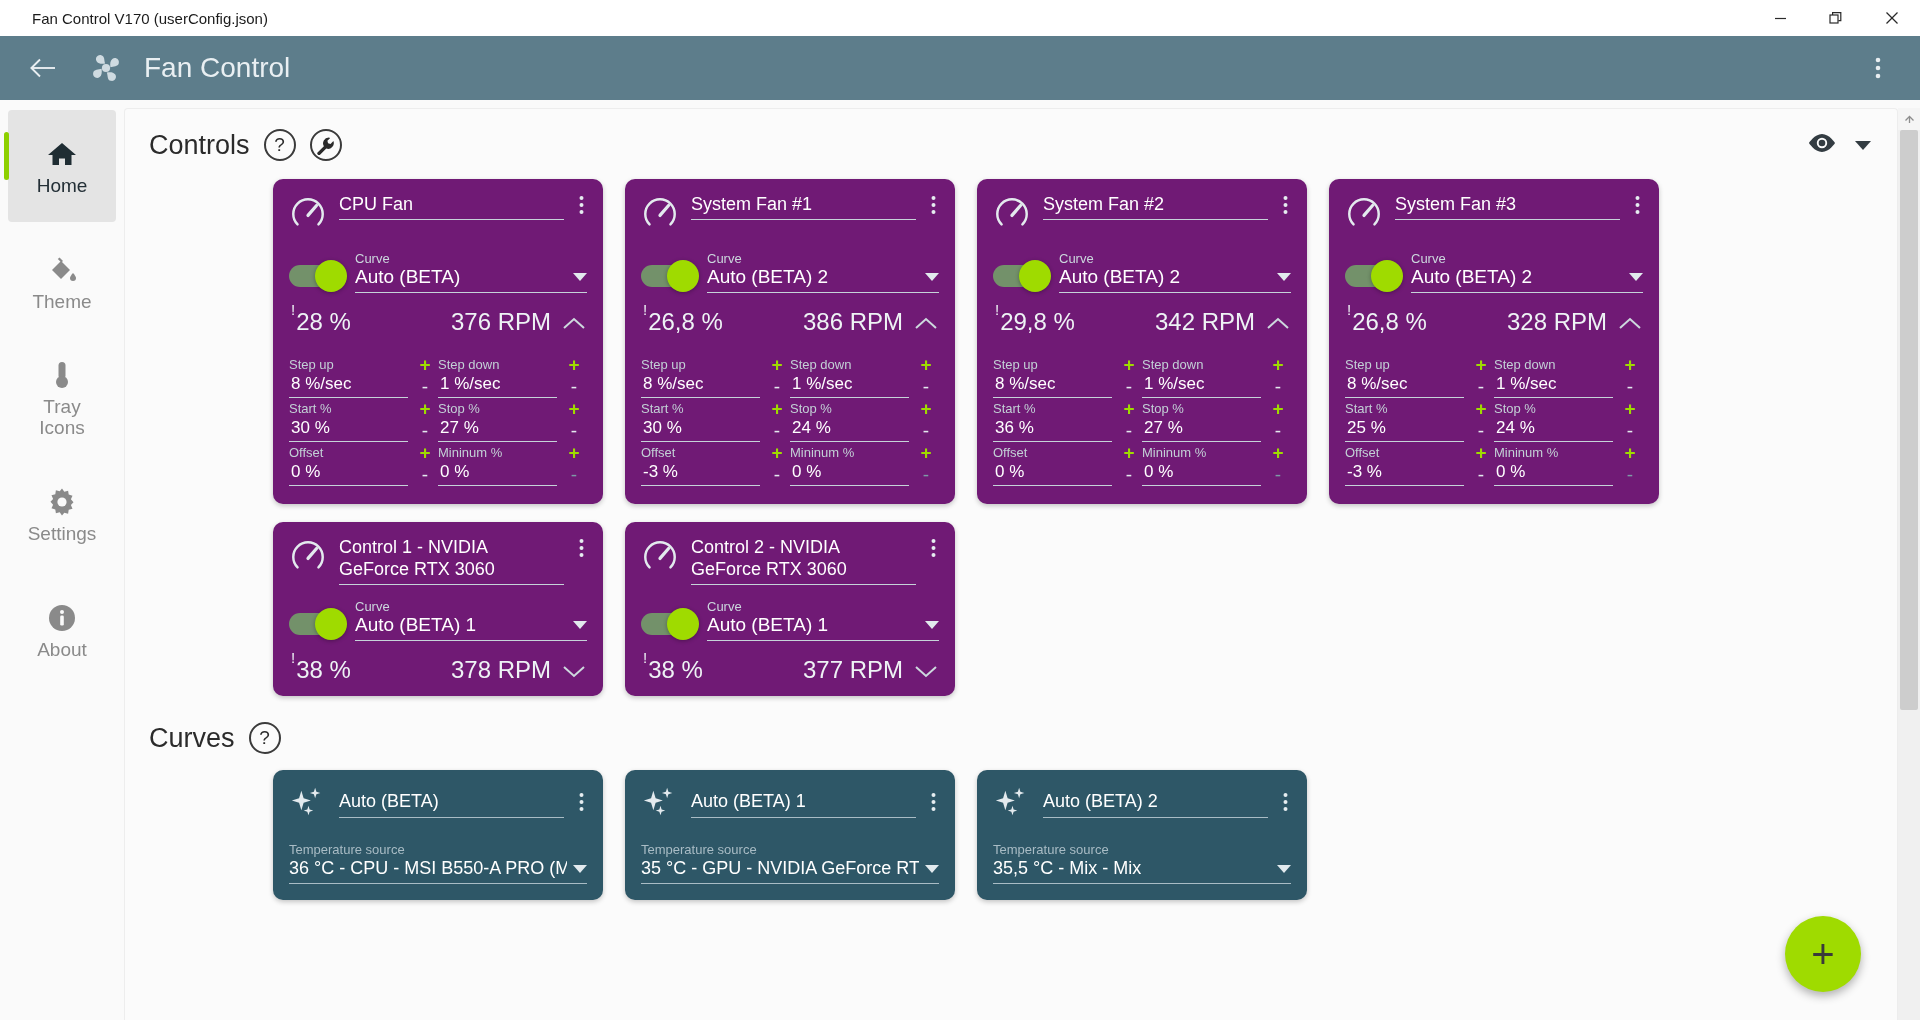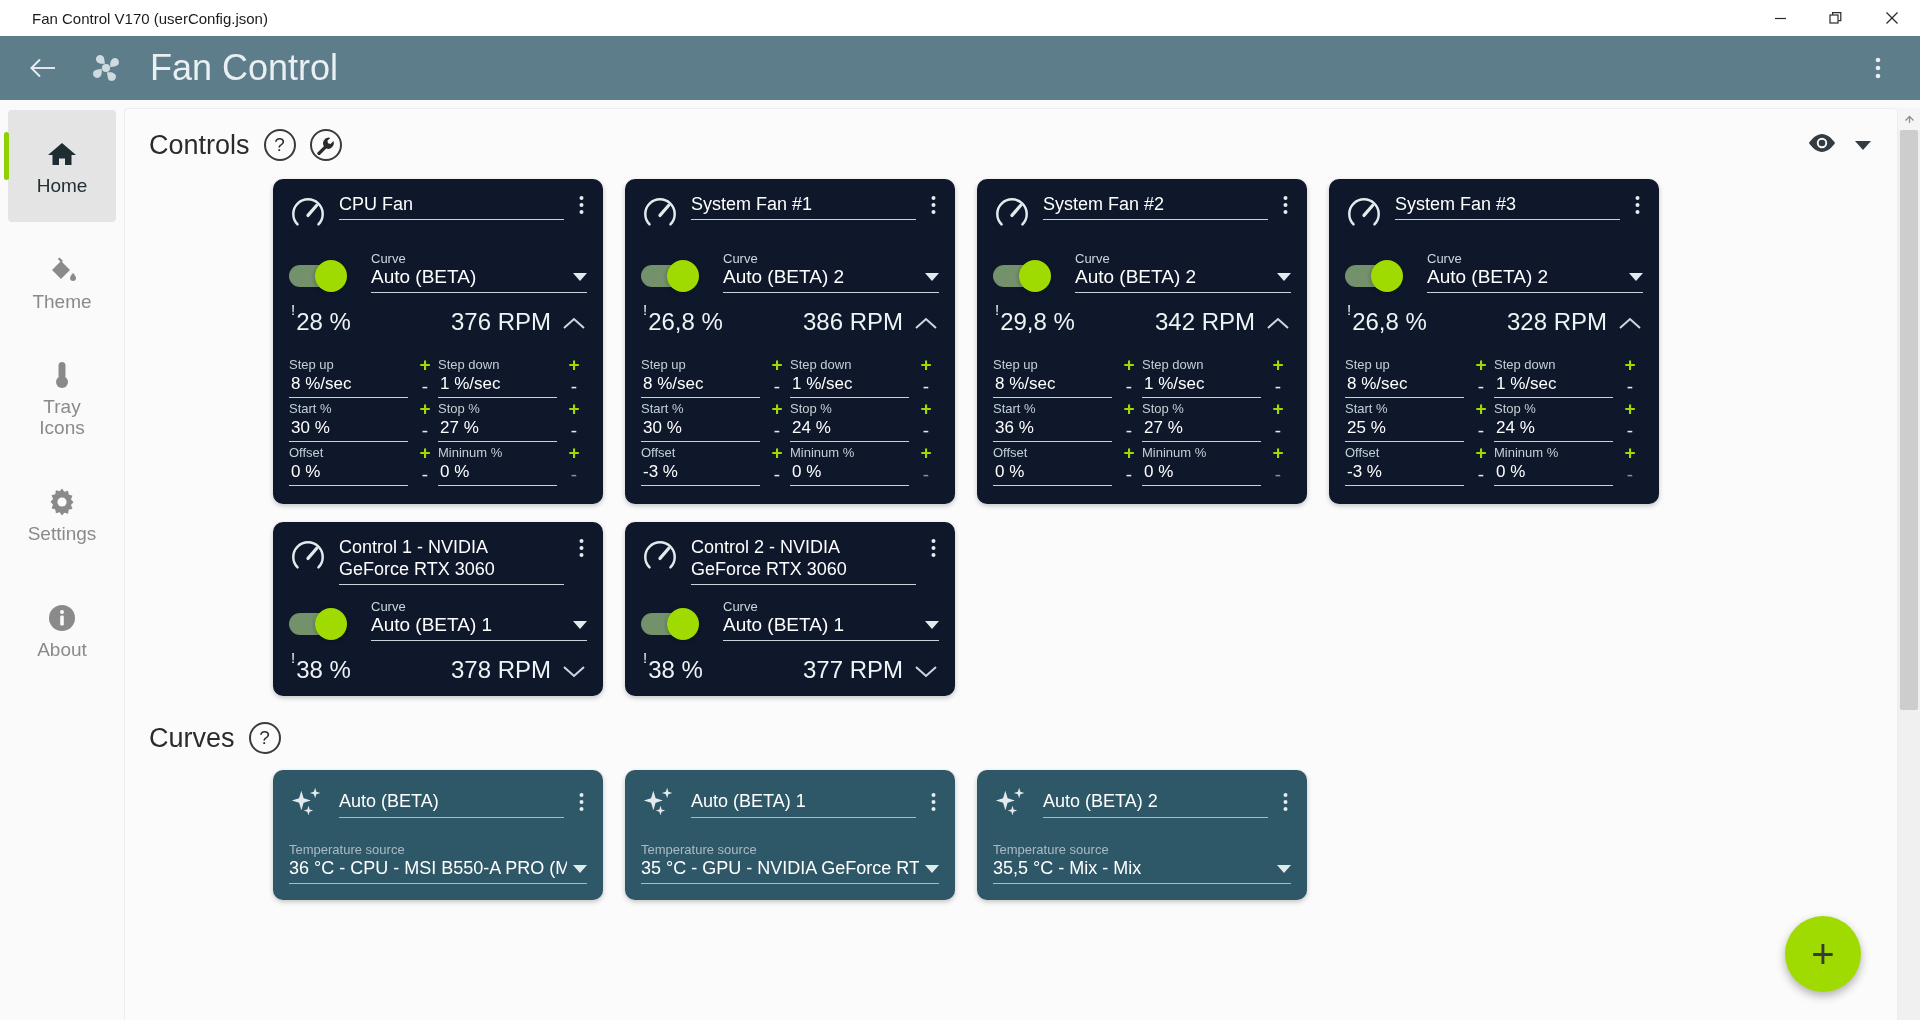--- a/index.html
+++ b/index.html
@@ -29,21 +29,21 @@
   .win-btn svg { display:block; }
 
   
   .appbar {
     height: 64px; background: #5d7d8b;
     display: flex; align-items: center; padding: 0 22px;
   }
   .appbar-back { width: 44px; height: 44px; display:flex; align-items:center; justify-content:center; color:#e8eef1; }
   .appbar-logo { width: 44px; height: 44px; margin-left: 18px; display:flex; align-items:center; justify-content:center; color:#cfdbe1; }
   .appbar-title {
-    font-size: 36px; color: #e9eff2; margin-left: 22px; font-weight: 400;
+    font-size: 28px; color: #e9eff2; margin-left: 16px; font-weight: 400;
   }
   .appbar-spacer { flex: 1; }
   .appbar-kebab { width: 40px; height: 44px; display:flex; align-items:center; justify-content:center; color:#e8eef1; }
 
   
   .shell { display: flex; height: calc(1020px - 36px - 64px); background: #fafafa; }
 
   
   .sidebar {
     width: 124px; background: #fafafa; flex: 0 0 124px;
@@ -100,39 +100,39 @@
     margin-left: auto; display: flex; align-items: center; gap: 18px; padding-right: 26px;
   }
   .eye-icon { color: #333c42; }
   .caret { width:0;height:0;border-left:8px solid transparent;border-right:8px solid transparent;border-top:9px solid #333c42; }
 
   
   .cards-row { display: flex; gap: 22px; padding: 18px 0 0 148px; }
   .cards-row.first { padding-left: 148px; }
   .control-card {
     width: 330px;
-    background: #0f172a;
+    background: #701a75;
     border-radius: 10px;
     padding: 14px 16px 16px 16px;
     box-shadow: 0 2px 5px rgba(0,0,0,0.22);
     color: #ffffff;
   }
   .control-card.collapsed { padding-bottom: 12px; }
 
   .cc-top { display: flex; align-items: flex-start; gap: 12px; }
   .speedo { flex: 0 0 auto; color: #e3eaee; padding-top: 2px; }
   .cc-namewrap { flex: 1; min-width: 0; }
   .cc-name {
     font-size: 18px; color: #ffffff; line-height: 22px;
     border-bottom: 1px solid #c6d3d9; padding-bottom: 4px;
     white-space: pre-line;
   }
   .kebab { flex:0 0 auto; color: #e6edf0; padding: 2px 3px 0 3px; }
 
-  .cc-curve-row { display: flex; align-items: flex-end; gap: 26px; margin-top: 14px; }
+  .cc-curve-row { display: flex; align-items: flex-end; gap: 10px; margin-top: 14px; }
   .toggle {
     flex: 0 0 auto;
     width: 56px; height: 22px; border-radius: 12px;
     background: #73916a; position: relative; margin-bottom: 6px;
   }
   .toggle .knob {
     position: absolute; right: -2px; top: -5px;
     width: 32px; height: 32px; border-radius: 50%;
     background: #9fdb00; box-shadow: 0 1px 4px rgba(0,0,0,0.3);
   }

